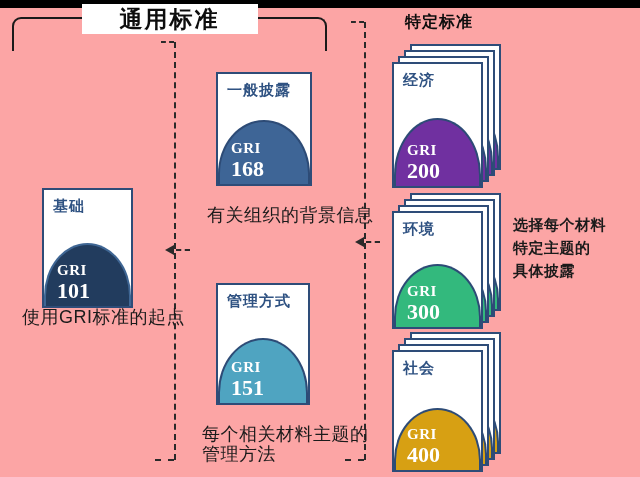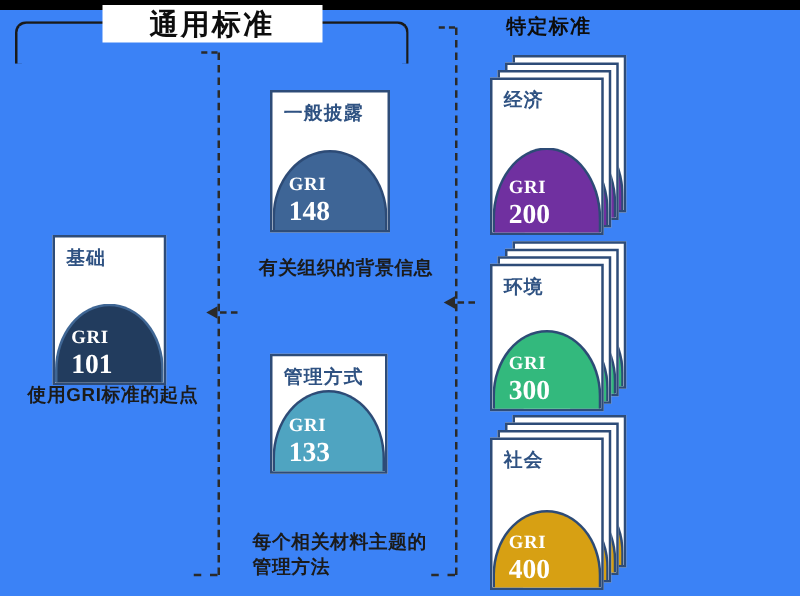--- a/index.html
+++ b/index.html
@@ -6,21 +6,21 @@
     --card-border:#2e4c78;
     --dome-border:#2d4b76;
     --dome-border-101:#3f6694;
     --label-text:#2f5282;
     --text:#1b1b1b;
     --line:#2a2a2a;
     --top-bar:#000000;
   }
   html,body{margin:0;padding:0;background:#888;}
   .stage{
-    position:relative;width:640px;height:477px;background:#3b82f6;overflow:hidden;
+    position:relative;width:640px;height:477px;background:#fca5a5;overflow:hidden;
     font-family:"Liberation Sans","DejaVu Sans",sans-serif;color:var(--text);
   }
   .topbar{position:absolute;left:0;top:0;width:640px;height:8px;background:var(--top-bar);}
 
   
   .bracket{
     position:absolute;left:12px;top:17px;width:315px;height:34px;
     border:2.5px solid #1a1a1a;border-bottom:none;border-radius:9px 9px 0 0;box-sizing:border-box;
   }
   .bracket-title{
@@ -65,21 +65,21 @@
   .num{display:block;font-size:22px;font-weight:bold;line-height:24px;}
 
   
   .stack{position:absolute;}
   .scard{
     position:absolute;background:#fff;border:2.5px solid var(--card-border);
     box-sizing:border-box;width:91px;
   }
 
   .caption{
-    position:absolute;font-size:15px;font-weight:700;line-height:20px;
+    position:absolute;font-size:18px;font-weight:400;line-height:20px;
     color:var(--text);white-space:pre-line;letter-spacing:.5px;
   }
   .note{
     position:absolute;left:513px;top:213px;font-size:15px;font-weight:600;
     line-height:23px;color:var(--text);white-space:pre-line;letter-spacing:.5px;
   }
 </style>
 </head>
 <body>
 
@@ -114,32 +114,32 @@
       </div>
     </div>
   </div>
   <div class="caption" style="left:22px;top:307px;">使用GRI标准的起点</div>
 
   <div class="card" style="left:216px;top:72px;width:96px;height:114px;">
     <span class="tab">一般披露</span>
     <div class="dome" style="height: 64px; background-color: rgb(62, 101, 150);">
       <div class="dome-txt">
         <span class="gri">GRI</span>
-        <span class="num">148</span>
+        <span class="num">168</span>
       </div>
     </div>
   </div>
   <div class="caption" style="left:207px;top:205px;">有关组织的背景信息</div>
 
-  <div class="card" style="left:216px;top:283px;width:94px;height:96px;text-decoration:underline;">
+  <div class="card" style="left:216px;top:283px;width:94px;height:122px;text-decoration:underline;">
     <span class="tab">管理方式</span>
     <div class="dome" style="height: 65px; background-color: rgb(79, 164, 193);">
       <div class="dome-txt">
         <span class="gri">GRI</span>
-        <span class="num">133</span>
+        <span class="num">151</span>
       </div>
     </div>
   </div>
   <div class="caption" style="left:202px;top:424px;">每个相关材料主题的
 管理方法</div>
 
   <div class="stack" style="left:392px;top:44px;width:109px;height:144px;">
     <div class="scard" style="left:18px;top:0;height:126px;">
       <div class="dome" style="height: 68px; background-color: rgb(112, 48, 160);"></div>
     </div>
@@ -195,14 +195,17 @@
       <span class="tab">社会</span>
       <div class="dome" style="height: 62px; background-color: rgb(215, 160, 19);">
         <div class="dome-txt">
           <span class="gri">GRI</span>
           <span class="num">400</span>
         </div>
       </div>
     </div>
   </div>
 
+  <div class="note">选择每个材料
+特定主题的
+具体披露</div>
 
 </div>
 
 </body></html>

